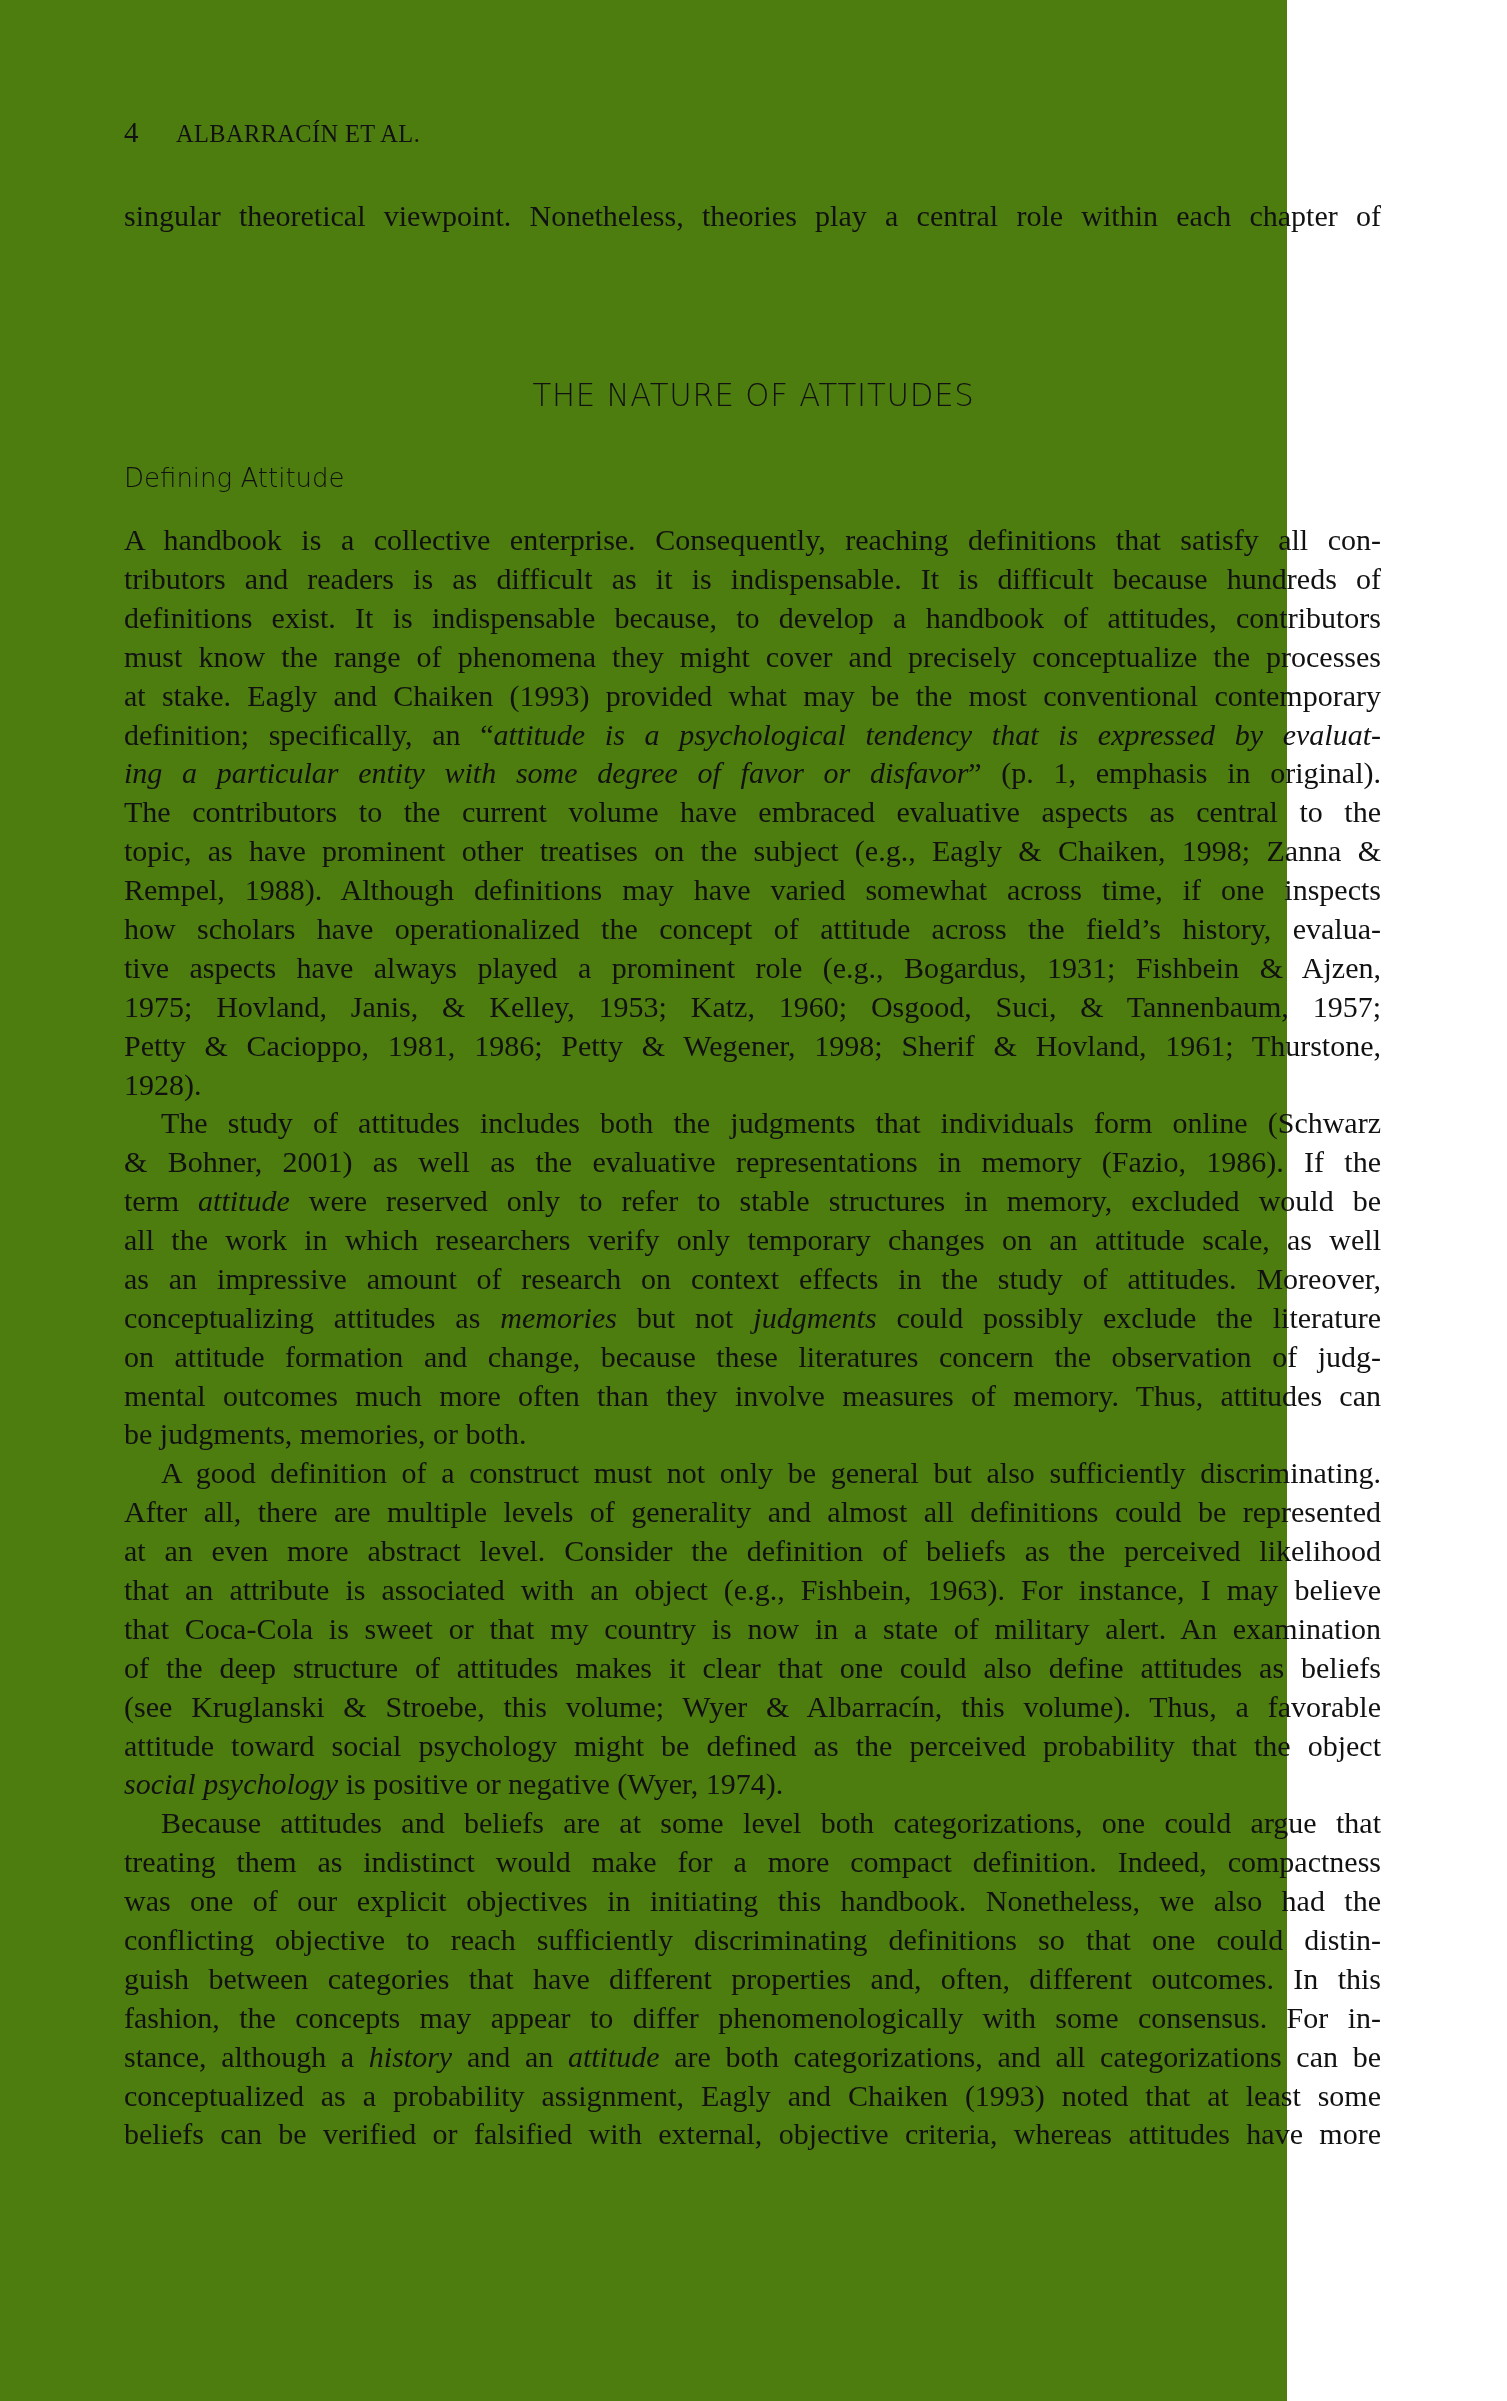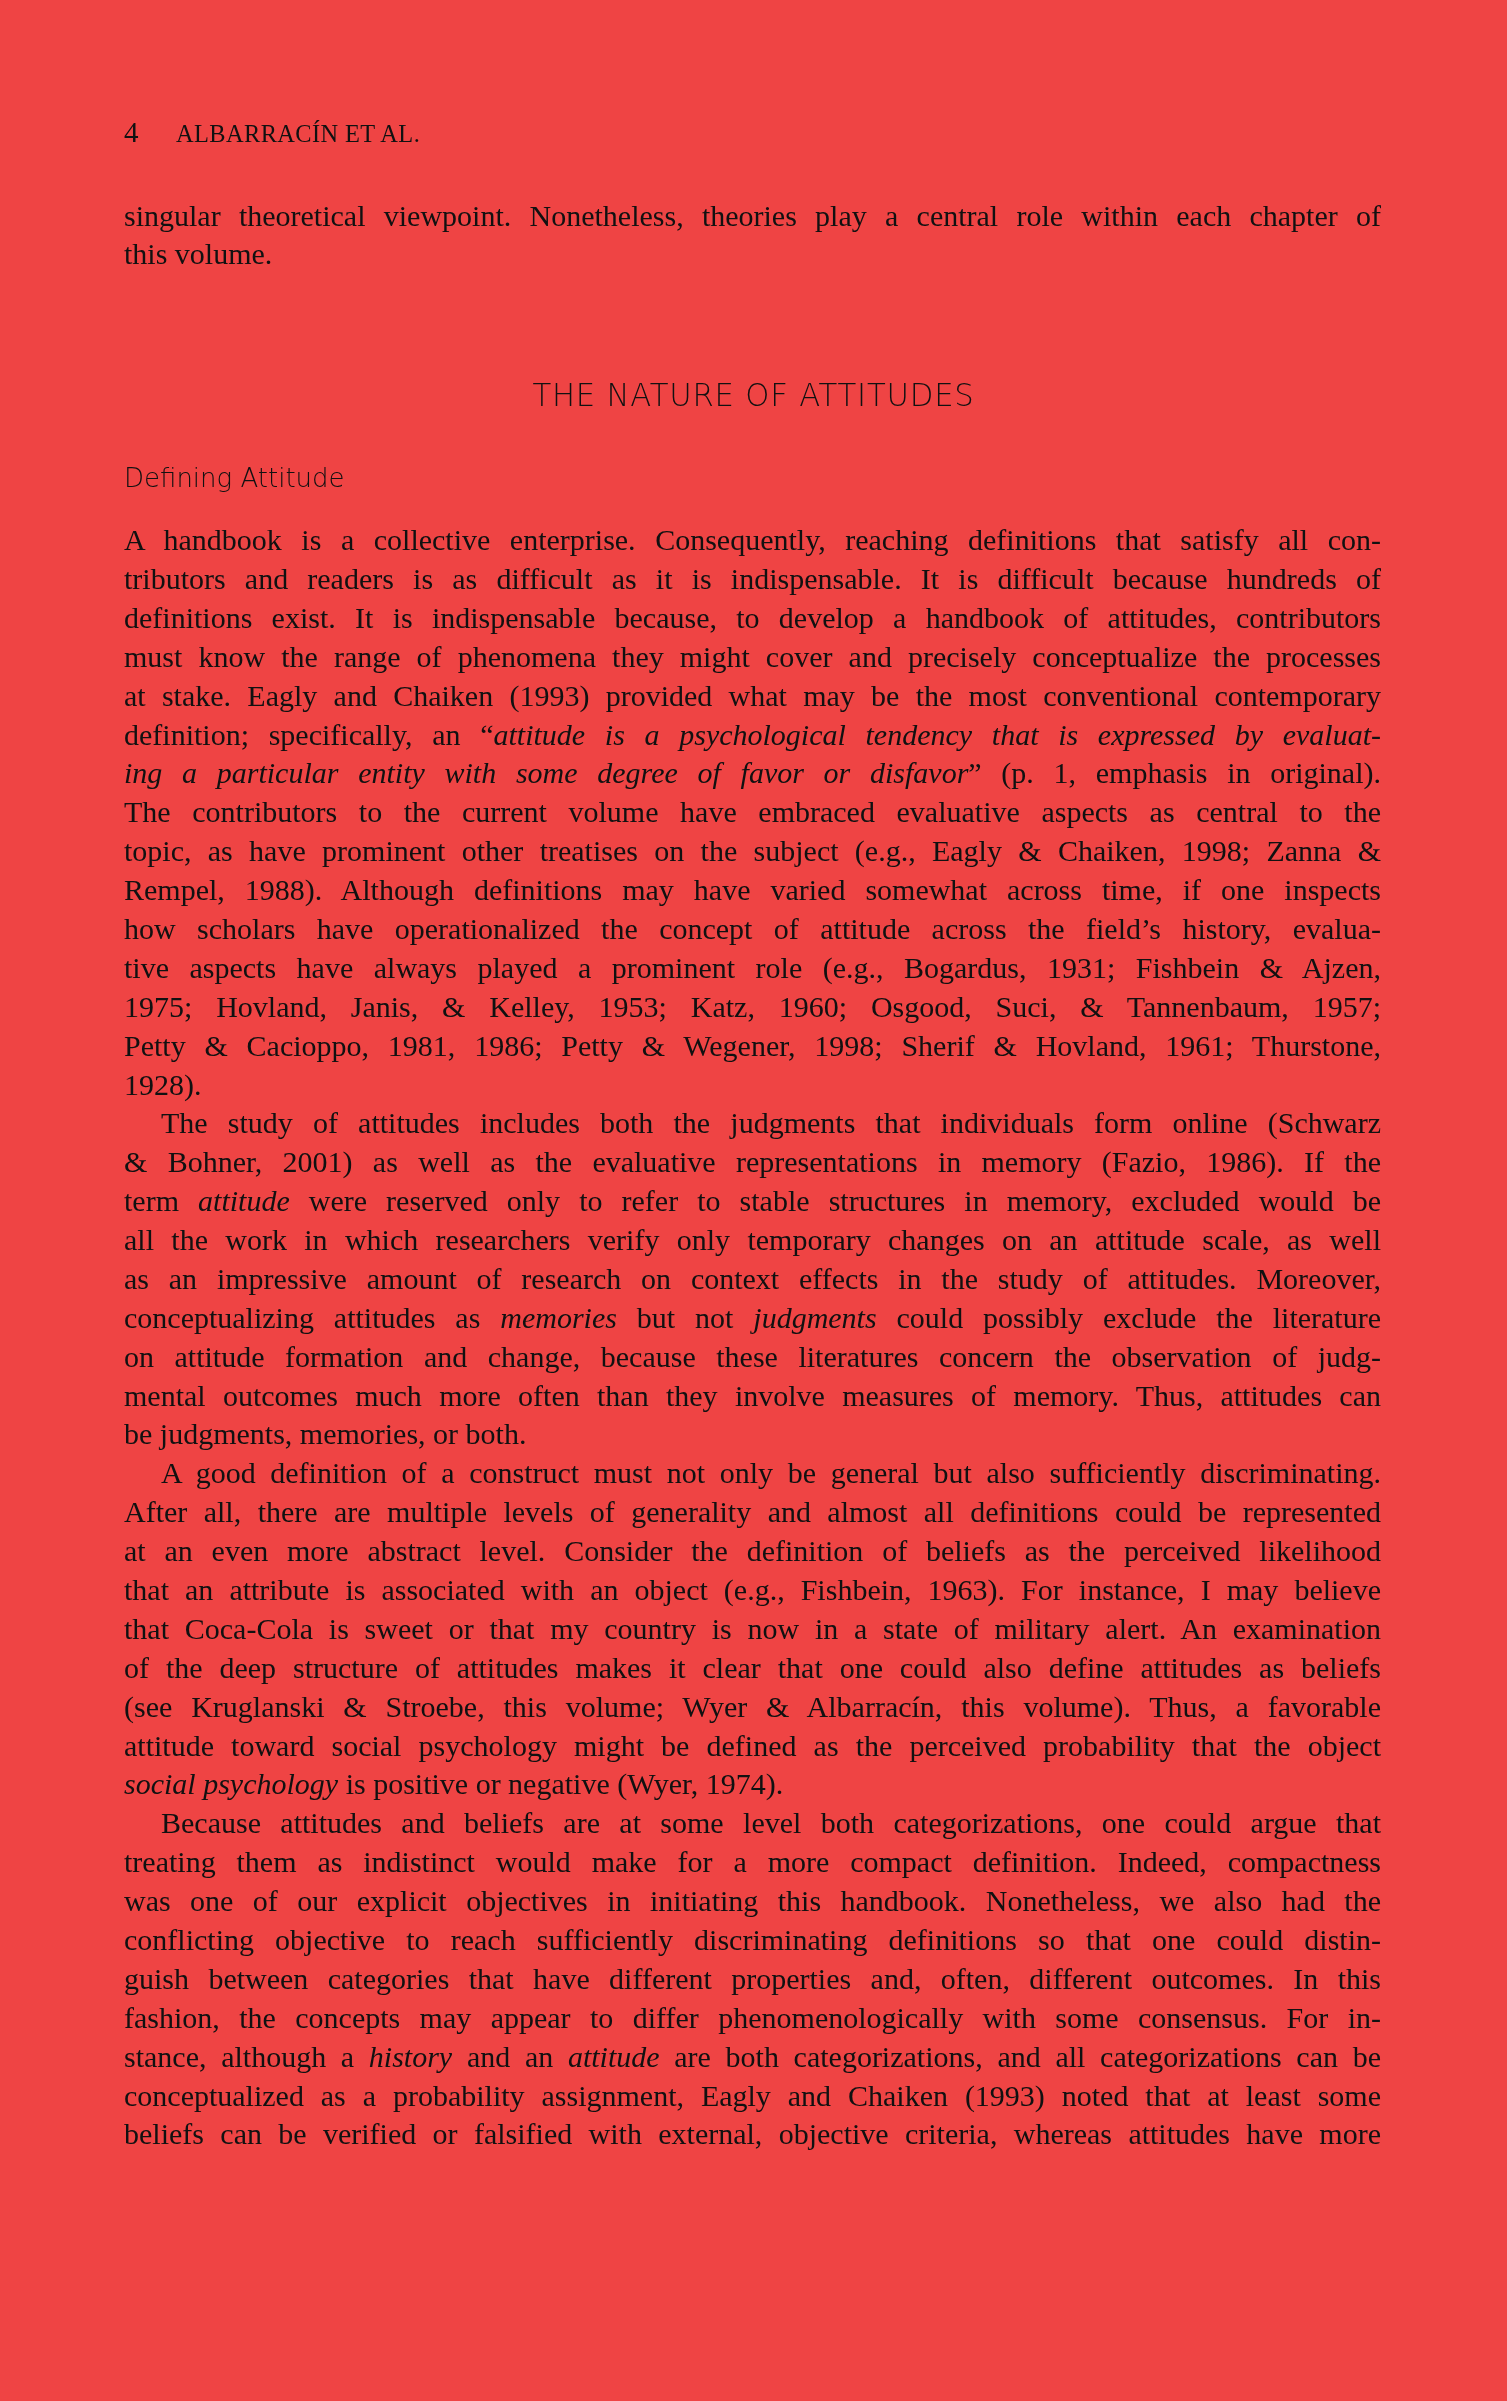--- a/index.html
+++ b/index.html
@@ -1,17 +1,17 @@
 <!DOCTYPE html>
 <html style="font-size:13px"><head>
 <meta charset="utf-8">
 <style>
   html, body { margin:0; padding:0; background:#ffffff; }
   body { width:1507px; height:2401px; position:relative; overflow:hidden; color:#111; }
-  .page { position:absolute; left:0; top:0; width:1507px; height:2401px; background:#ef4444; }
+  .page { position:absolute; left:0; top:0; width:1287px; height:2401px; background:#4d7c0f; }
   .serif { font-family: "Liberation Serif", "DejaVu Serif", serif; }
   .running-head { position:absolute; left:124px; top:116px; font-size:24.4px; line-height:33px; white-space:nowrap; }
   .running-head .pno { display:inline-block; width:52px; font-size:29px; }
   .running-head .auth { letter-spacing:0.4px; }
   .line { position:absolute; left:124px; width:1257px; font-size:30px; line-height:37px; height:37px;
           text-align:justify; text-align-last:justify; white-space:nowrap; overflow:visible; }
   .line.last { text-align-last:left; }
   .line.indent { text-indent:37px; }
   .h1 { position:absolute; left:0; width:1507px; top:376px; text-align:center; font-size:32px; letter-spacing:0.8px; line-height:39px;
         font-family:"DejaVu Sans", "Liberation Sans", sans-serif; font-weight:200; transform:scaleX(0.96); }
@@ -22,21 +22,20 @@
 </head>
 <body>
 
 <div class="page">
 
   <div class="running-head serif">
     <span class="pno">4</span><span class="auth">ALBARRACÍN ET AL.</span>
   </div>
 
   <div class="line serif" style="top:197px">singular theoretical viewpoint. Nonetheless, theories play a central role within each chapter of</div>
-  <div class="line serif last" style="top:235px">this volume.</div>
 
   <div class="h1">THE NATURE OF ATTITUDES</div>
   <div class="h2">Defining Attitude</div>
 
   <div id="body-lines">
       <div class="line serif" style="top: 521px;">A handbook is a collective enterprise. Consequently, reaching definitions that satisfy all con-</div>
       <div class="line serif" style="top: 560px;">tributors and readers is as difficult as it is indispensable. It is difficult because hundreds of</div>
       <div class="line serif" style="top: 599px;">definitions exist. It is indispensable because, to develop a handbook of attitudes, contributors</div>
       <div class="line serif" style="top: 638px;">must know the range of phenomena they might cover and precisely conceptualize the processes</div>
       <div class="line serif" style="top: 677px;">at stake. Eagly and Chaiken (1993) provided what may be the most conventional contemporary</div>

